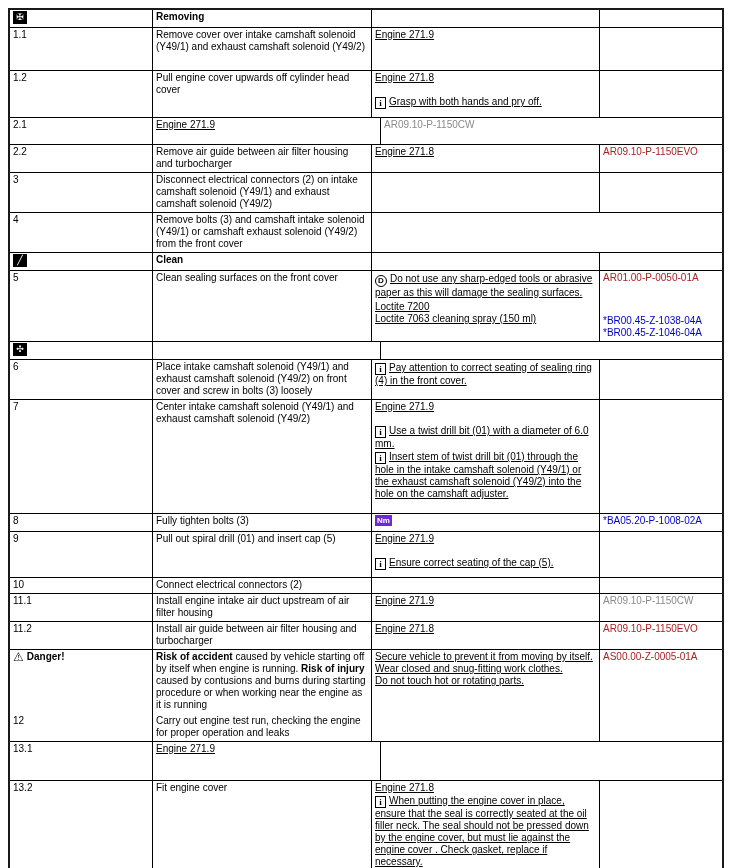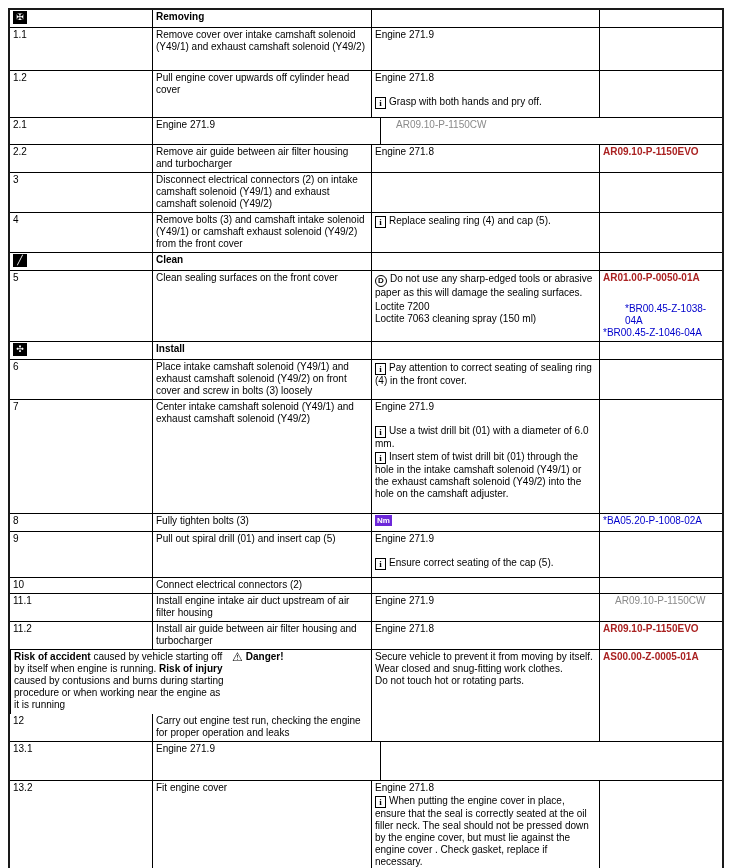--- a/index.html
+++ b/index.html
@@ -12,21 +12,21 @@
   .wis-table{
     position:absolute;left:8px;top:8px;width:716px;
     border:2px solid #1a1a1a;box-sizing:border-box;background:#fff;
   }
   .tr{display:flex;align-items:stretch;border-top:1px solid #000;}
   .tr:first-child{border-top:none;}
   .tr.merge{border-top:none;}
   .cell{box-sizing:border-box;padding:1px 4px 2px 3px;overflow:hidden;}
   .c1{width:142px;}
   .c2{width:219px;border-left:1px solid #000;}
-  .c3{width:228px;border-left:1px solid #000;}
+  .c3{width:228px;border-left:1px solid #000;text-decoration:underline;}
   .c4{flex:1;border-left:1px solid #000;display:flex;flex-direction:column;}
   .bold{font-weight:bold;}
   .section-title{font-weight:bold;}
   
   .pict{
     display:inline-block;width:14px;height:13px;background:#000;color:#fff;
     text-align:center;font-size:9px;line-height:13px;font-weight:bold;
     vertical-align:top;
   }
   
@@ -43,24 +43,24 @@
     margin-right:3px;vertical-align:-1px;background:#fff;
   }
   
   .nm{
     display:inline-block;background:#6d28d9;color:#fff;font-weight:bold;
     font-size:8px;line-height:11px;padding:0 2px;height:11px;vertical-align:top;
   }
   .warn-tri{font-size:12px;line-height:12px;margin-right:3px;vertical-align:-1px;}
   .gap{height:11px;}
   .sgap{height:2px;}
-  .ref-gray{color:#8a8a8a;margin-left:12px;}
-  .ref-red{color:#aa2222;font-weight:bold;}
+  .ref-gray{color:#8a8a8a;}
+  .ref-red{color:#aa2222;}
   .ref-blue{color:#0000cc;}
-  .push{margin-top:auto;margin-left:22px;}
+  .push{margin-top:auto;}
   .iline{margin-top:1px;}
 </style>
 </head>
 <body>
 
 <div class="wis-table">
 
   <div class="tr" style="min-height:17px">
     <div class="cell c1"><span class="pict">✠</span></div>
     <div class="cell c2"><span class="section-title">Removing</span></div>
@@ -112,23 +112,20 @@
   <div class="tr" style="min-height:37px">
     <div class="cell c1"><span>3</span></div>
     <div class="cell c2"><span>Disconnect electrical connectors (2) on intake camshaft solenoid (Y49/1) and exhaust camshaft solenoid (Y49/2)</span></div>
     <div class="cell c3"></div>
     <div class="cell c4"></div>
   </div>
 
   <div class="tr" style="min-height:38px">
     <div class="cell c1"><span>4</span></div>
     <div class="cell c2"><span>Remove bolts (3) and camshaft intake solenoid (Y49/1) or camshaft exhaust solenoid (Y49/2) from the front cover</span></div>
-    <div class="cell c3">
-      <div class="iline"><span class="ibox">i</span><span>Replace sealing ring (4) and cap (5).</span></div>
-    </div>
     <div class="cell c4"></div>
   </div>
 
   <div class="tr" style="min-height:17px">
     <div class="cell c1"><span class="pict">╱</span></div>
     <div class="cell c2"><span class="section-title">Clean</span></div>
     <div class="cell c3"></div>
     <div class="cell c4"></div>
   </div>
 
@@ -143,21 +140,20 @@
     </div>
     <div class="cell c4">
       <div class="ref-red">AR01.00-P-0050-01A</div>
       <div class="ref-blue push">*BR00.45-Z-1038-04A</div>
       <div class="ref-blue">*BR00.45-Z-1046-04A</div>
     </div>
   </div>
 
   <div class="tr" style="min-height:17px">
     <div class="cell c1"><span class="pict">✣</span></div>
-    <div class="cell c2"><span class="section-title">Install</span></div>
     <div class="cell c3"></div>
     <div class="cell c4"></div>
   </div>
 
   <div class="tr" style="min-height:37px">
     <div class="cell c1"><span>6</span></div>
     <div class="cell c2"><span>Place intake camshaft solenoid (Y49/1) and exhaust camshaft solenoid (Y49/2) on front cover and screw in bolts (3) loosely</span></div>
     <div class="cell c3">
       <div class="iline"><span class="ibox">i</span><span>Pay attention to correct seating of sealing ring (4) in the front cover.</span></div>
     </div>
@@ -219,25 +215,25 @@
     <div class="cell c2"><span>Install air guide between air filter housing and turbocharger</span></div>
     <div class="cell c3">
         <div>Engine 271.8</div>
       </div>
     <div class="cell c4">
         <span class="ref-red">AR09.10-P-1150EVO</span>
       </div>
   </div>
 
   <div class="tr" style="min-height:64px">
+    <div class="cell c1">
+      <span class="warn-tri">⚠</span><span class="bold">Danger!</span>
+    </div>
     <div class="cell c2">
       <span class="bold">Risk of accident</span><span> caused by vehicle starting off by itself when engine is running. </span><span class="bold">Risk of injury</span><span> caused by contusions and burns during starting procedure or when working near the engine as it is running</span>
-    </div>
-    <div class="cell c1">
-      <span class="warn-tri">⚠</span><span class="bold">Danger!</span>
     </div>
     <div class="cell c3">
       <div>Secure vehicle to prevent it from moving by itself.</div>
       <div>Wear closed and snug-fitting work clothes.</div>
       <div>Do not touch hot or rotating parts.</div>
     </div>
     <div class="cell c4">
         <span class="ref-red">AS00.00-Z-0005-01A</span>
       </div>
   </div>

